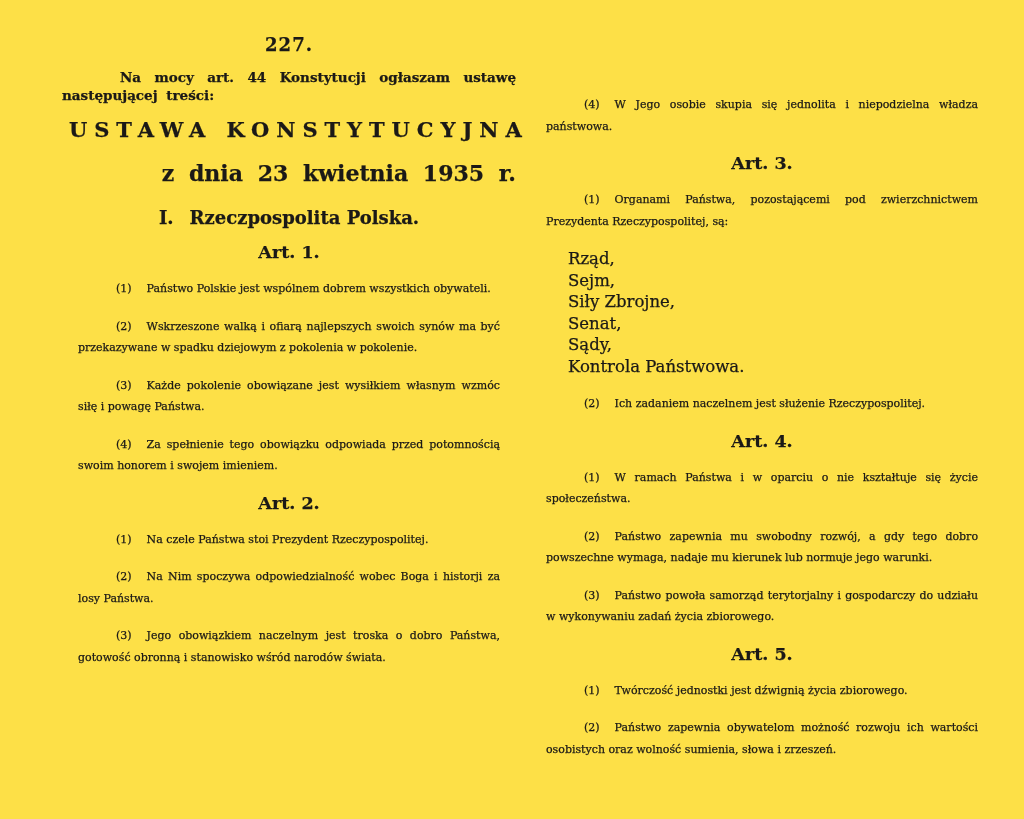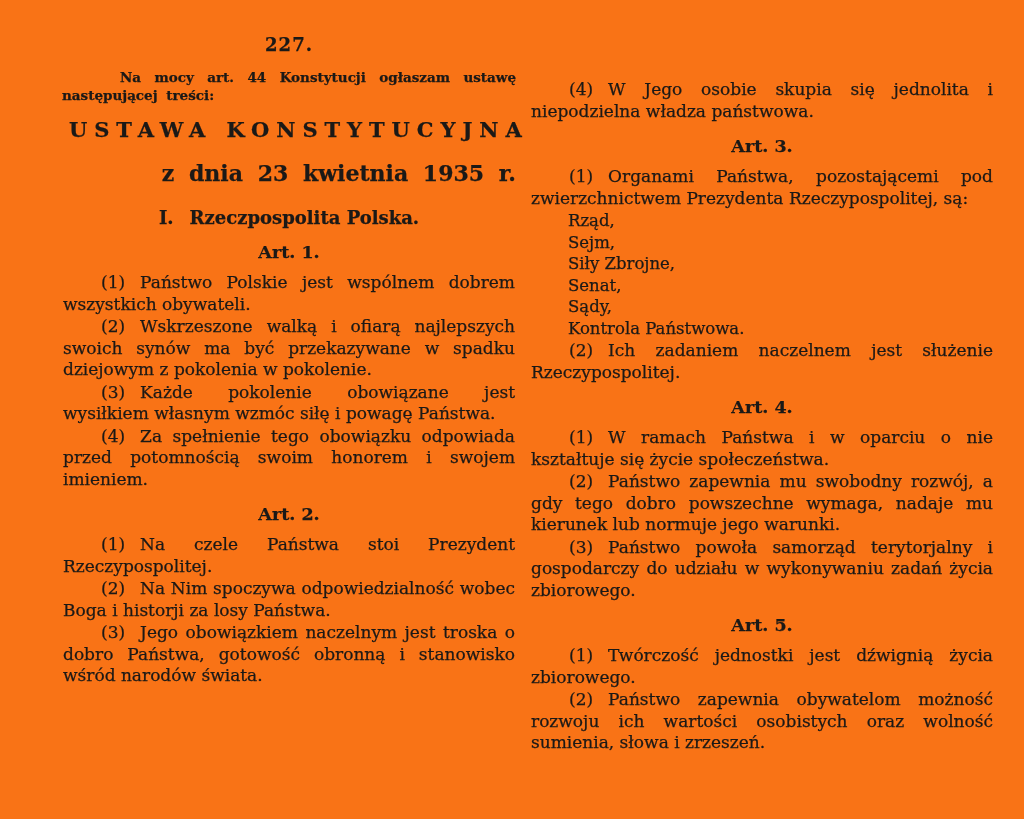--- a/index.html
+++ b/index.html
@@ -4,21 +4,21 @@
 <style>
   html, body {
     margin: 0;
     padding: 0;
     background: #ffffff;
   }
   .page {
     position: relative;
     width: 1024px;
     height: 819px;
-    background: #f97316;
+    background: #fde047;
     color: #1b1917;
     font-family: "DejaVu Serif", "Liberation Serif", serif;
     overflow: hidden;
     -webkit-text-stroke: 0.25px currentColor;
   }
   .cols {
     display: flex;
     gap: 14px;
     padding: 34px 30px 0 62px;
     box-sizing: border-box;
@@ -67,25 +67,25 @@
   }
   .chapter .ch-num { margin-right: 16px; }
 
   .art-heading {
     text-align: center;
     font-size: 17.5px;
     font-weight: bold;
     margin: 14px 0 10px 0;
   }
   .para {
-    font-size: 17px;
+    font-size: 11px;
     line-height: 21.5px;
     text-align: justify;
     text-indent: 38px;
-    margin: 1px;
+    margin: 16px;
   }
   .para .pnum { margin-right: 15px; }
   .organs { margin: 0; }
   .organ {
     font-size: 16.5px;
     line-height: 21.5px;
     text-indent: 38px;
   }
 </style>
 </head>

